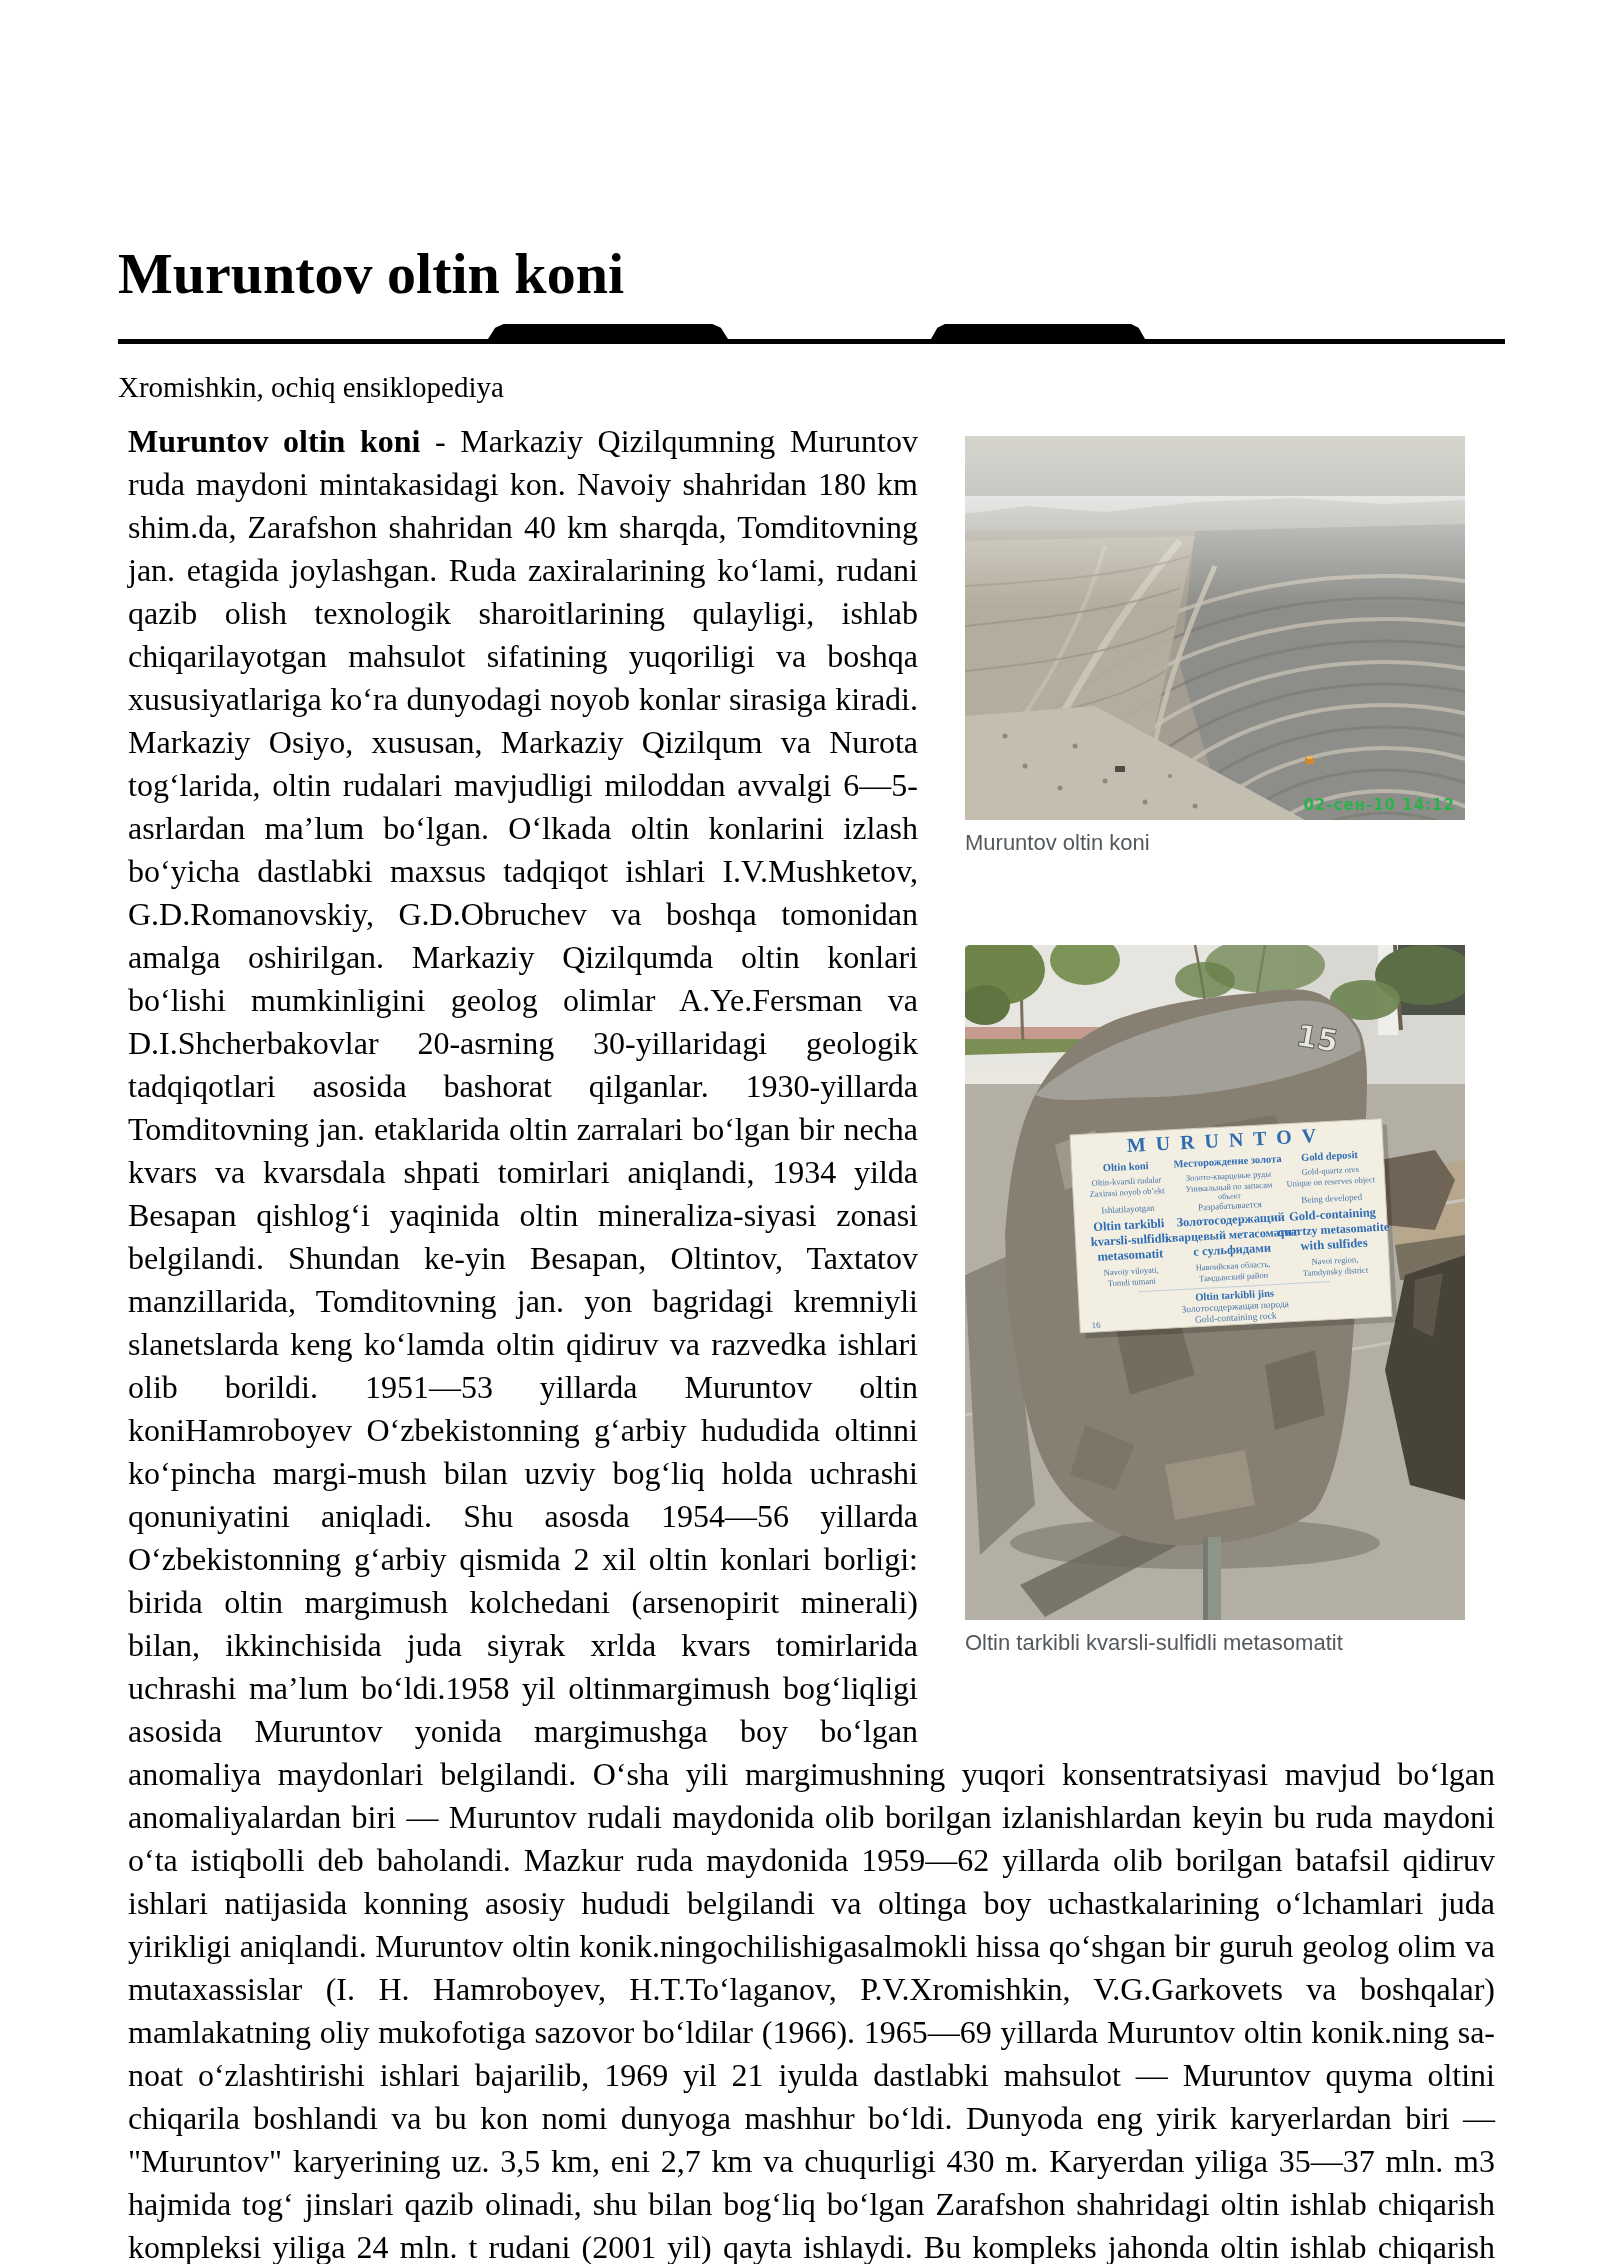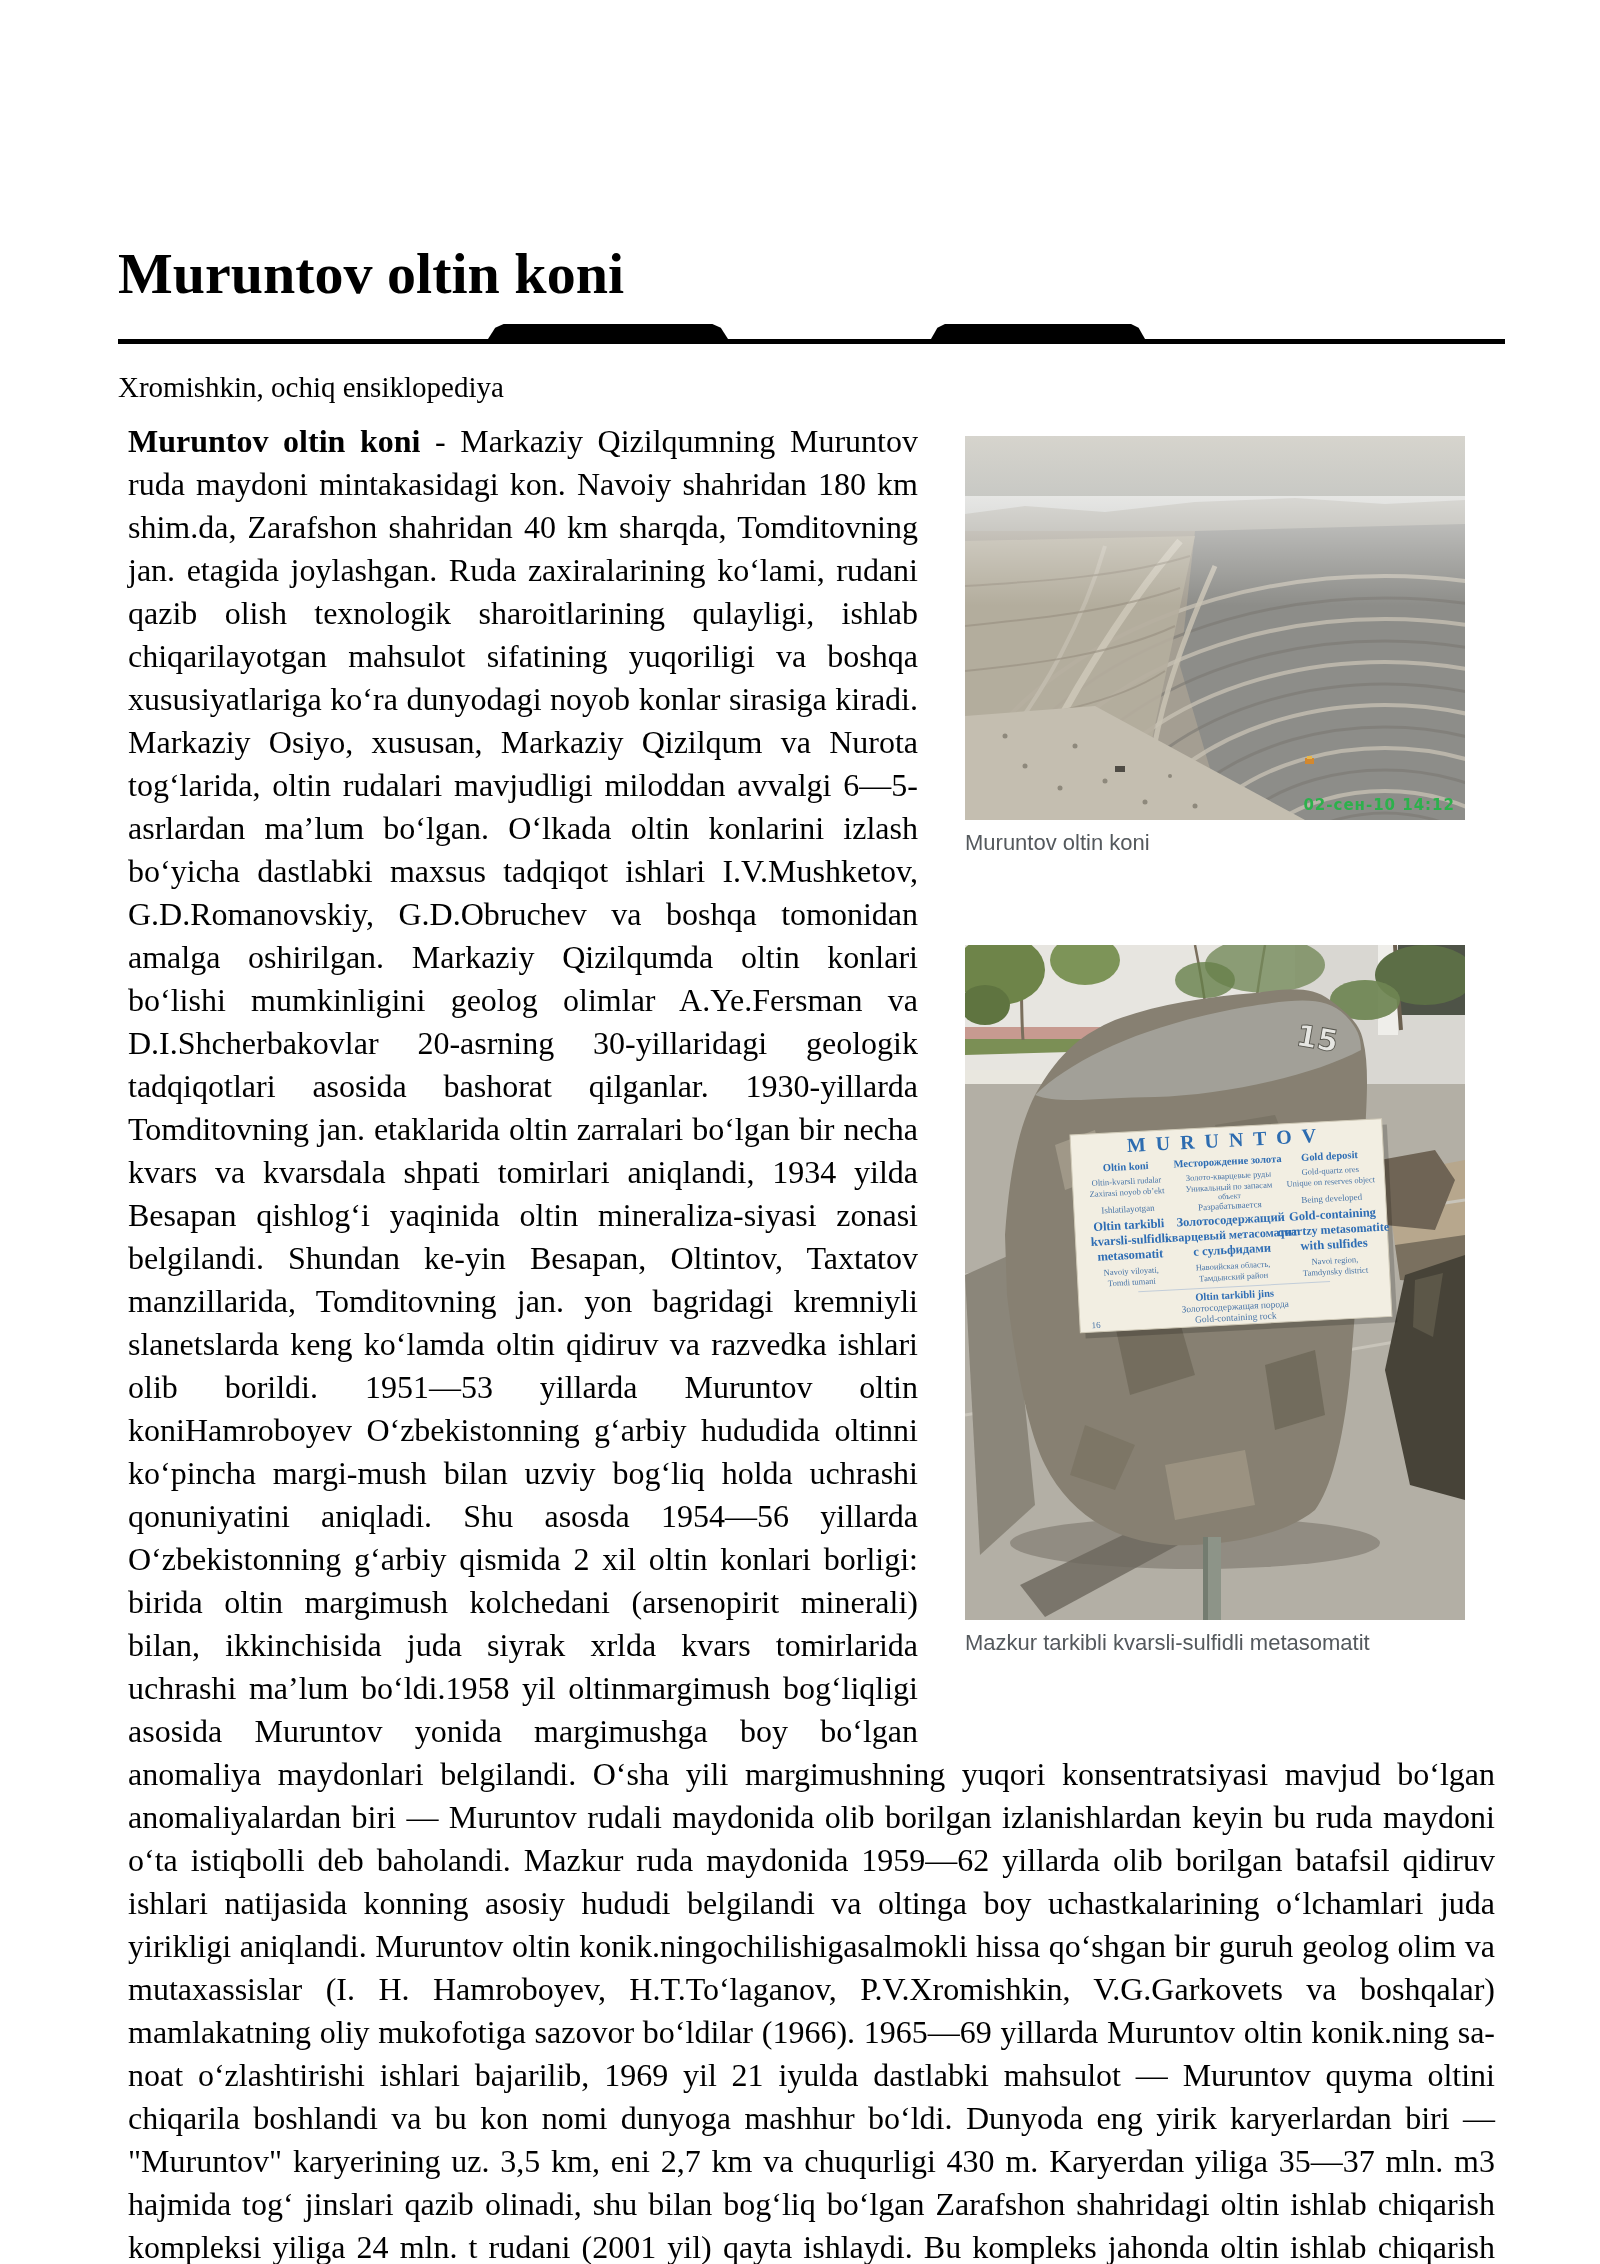--- a/index.html
+++ b/index.html
@@ -227,21 +227,21 @@
                 <text class="plq-b" x="156" y="172" font-size="10.5">Oltin tarkibli jins</text>
                 <text class="plq-s" x="156" y="183" font-size="9.5">Золотосодержащая порода</text>
                 <text class="plq-s" x="156" y="194" font-size="9.5">Gold-containing rock</text>
               </g>
               <text class="plq-s" x="16" y="194" font-size="9" text-anchor="middle">16</text>
             </g>
             <rect x="238" y="592" width="18" height="83" fill="#8d9488"></rect>
             <rect x="238" y="592" width="5" height="83" fill="#747c70"></rect>
           </g>
         </svg>
-        <figcaption>Mazkur tarkibli kvarsli-sulfidli metasomatit</figcaption>
+        <figcaption>Oltin tarkibli kvarsli-sulfidli metasomatit</figcaption>
       </figure>
 
     </aside>
 
     <p class="body-text"><b>Muruntov oltin koni</b><span> - Markaziy Qizilqumning Muruntov ruda maydoni mintakasidagi kon. Navoiy shahridan 180 km shim.da, Zarafshon shahridan 40 km sharqda, Tomditovning jan. etagida joylashgan. Ruda zaxiralarining koʻlami, rudani qazib olish texnologik sharoitlarining qulayligi, ishlab chiqarilayotgan mahsulot sifatining yuqoriligi va boshqa xususiyatlariga koʻra dunyodagi noyob konlar sirasiga kiradi. Markaziy Osiyo, xususan, Markaziy Qizilqum va Nurota togʻlarida, oltin rudalari mavjudligi miloddan avvalgi 6—5-asrlardan maʼlum boʻlgan. Oʻlkada oltin konlarini izlash boʻyicha dastlabki maxsus tadqiqot ishlari I.V.Mushketov, G.D.Romanovskiy, G.D.Obruchev va boshqa tomonidan amalga oshirilgan. Markaziy Qizilqumda oltin konlari boʻlishi mumkinligini geolog olimlar A.Ye.Fersman va D.I.Shcherbakovlar 20-asrning 30-yillaridagi geologik tadqiqotlari asosida bashorat qilganlar. 1930-yillarda Tomditovning jan. etaklarida oltin zarralari boʻlgan bir necha kvars va kvarsdala shpati tomirlari aniqlandi, 1934 yilda Besapan qishlogʻi yaqinida oltin mineraliza-siyasi zonasi belgilandi. Shundan ke-yin Besapan, Oltintov, Taxtatov manzillarida, Tomditovning jan. yon bagridagi kremniyli slanetslarda keng koʻlamda oltin qidiruv va razvedka ishlari olib borildi. 1951—53 yillarda Muruntov oltin koniHamroboyev Oʻzbekistonning gʻarbiy hududida oltinni koʻpincha margi-mush bilan uzviy bogʻliq holda uchrashi qonuniyatini aniqladi. Shu asosda 1954—56 yillarda Oʻzbekistonning gʻarbiy qismida 2 xil oltin konlari borligi: birida oltin margimush kolchedani (arsenopirit minerali) bilan, ikkinchisida juda siyrak xrlda kvars tomirlarida uchrashi maʼlum boʻldi.1958 yil oltinmargimush bogʻliqligi asosida Muruntov yonida margimushga boy boʻlgan anomaliya maydonlari belgilandi. Oʻsha yili margimushning yuqori konsentratsiyasi mavjud boʻlgan anomaliyalardan biri — Muruntov rudali maydonida olib borilgan izlanishlardan keyin bu ruda maydoni oʻta istiqbolli deb baholandi. Mazkur ruda maydonida 1959—62 yillarda olib borilgan batafsil qidiruv ishlari natijasida konning asosiy hududi belgilandi va oltinga boy uchastkalarining oʻlchamlari juda yirikligi aniqlandi. Muruntov oltin konik.ningochilishigasalmokli hissa qoʻshgan bir guruh geolog olim va mutaxassislar (I. H. Hamroboyev, H.T.Toʻlaganov, P.V.Xromishkin, V.G.Garkovets va boshqalar) mamlakatning oliy mukofotiga sazovor boʻldilar (1966). 1965—69 yillarda Muruntov oltin konik.ning sa-noat oʻzlashtirishi ishlari bajarilib, 1969 yil 21 iyulda dastlabki mahsulot — Muruntov quyma oltini chiqarila boshlandi va bu kon nomi dunyoga mashhur boʻldi. Dunyoda eng yirik karyerlardan biri — "Muruntov" karyerining uz. 3,5 km, eni 2,7 km va chuqurligi 430 m. Karyerdan yiliga 35—37 mln. m3 hajmida togʻ jinslari qazib olinadi, shu bilan bogʻliq boʻlgan Zarafshon shahridagi oltin ishlab chiqarish kompleksi yiliga 24 mln. t rudani (2001 yil) qayta ishlaydi. Bu kompleks jahonda oltin ishlab chiqarish bilan mashhur boʻlgan eng yirik korxonalar qatorida 2-oʻrinda (Indoneziyadagi "Grosberg" korxonasidan keyin) turadi.</span></p>
 
   </main>
 </div>
 
 </body></html>

